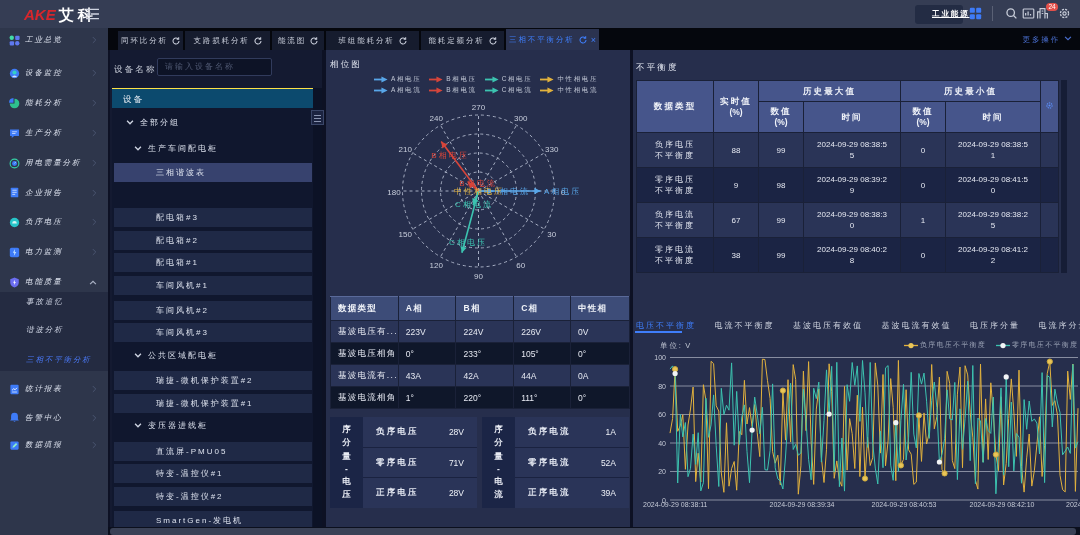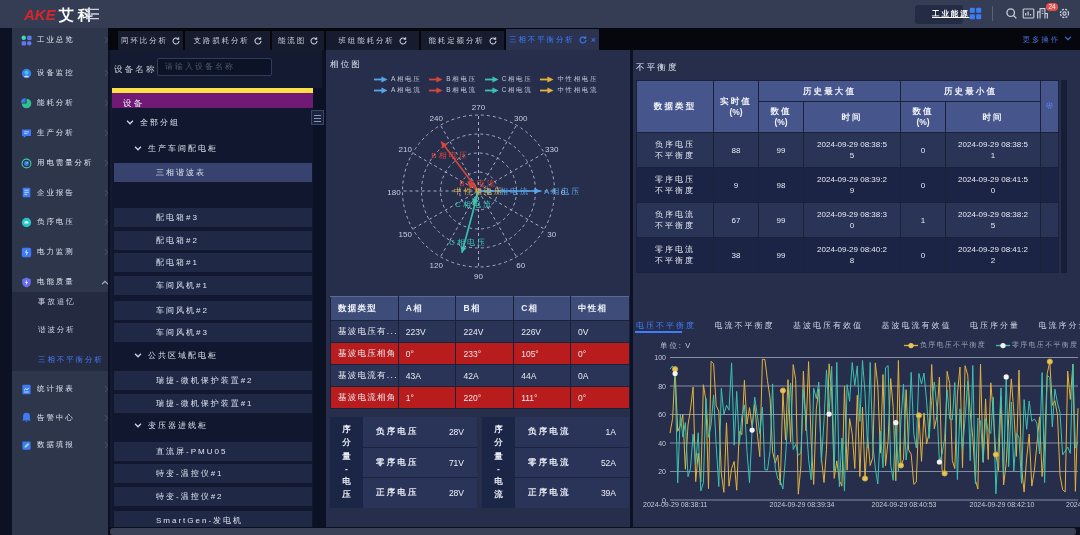--- a/index.html
+++ b/index.html
@@ -4,56 +4,56 @@
 html,body { width:1080px; height:535px; overflow:hidden; background:#0d1124; font-family:"Liberation Sans",sans-serif; }
 .zh { letter-spacing:.25em; }
 #nav { position:absolute; left:0; top:0; width:1080px; height:28px; background:#353d54; }
 #logo { position:absolute; left:24px; top:6px; font-size:15px; font-weight:bold; font-style:italic; color:#d8262c; }
 #logo b { color:#fff; font-style:normal; letter-spacing:4px; margin-left:3px; font-size:15px; }
 #collapse { position:absolute; left:86px; top:8px; }
 #navbtn { position:absolute; left:915px; top:4.5px; width:48px; white-space:nowrap; height:19px; background:#232c44; border-radius:3px; color:#fff; font-size:7.5px; display:flex; align-items:center; padding-left:4px; }
 #navbtn u { letter-spacing:.25em; margin-left:13px;font-weight:bold; }
 .nico { position:absolute; top:7px; }
 #badge { position:absolute; left:1046px; top:2.5px; background:#e3504a; color:#fff; font-size:6.5px; border-radius:5px; padding:0.5px 2.5px; }
-#side { position:absolute; left:12px; top:28px; width:115px; height:507px; background:#2e364b; }
+#side { position:absolute; left:0; top:28px; width:115px; height:507px; background:#2e364b;font-style:italic; }
 .mitem { position:absolute; left:0; width:108px; height:18px; display:flex; align-items:center; padding-left:9px; color:#dde2ee; font-size:7.5px; white-space:nowrap; }
 .mico { margin-right:5px; flex:none; }
 .mchev { position:absolute; right:11px; }
 #submenu { position:absolute; left:0; top:264px; width:108px; height:79px; background:#242b41; }
 .sitem { position:absolute; left:0; width:108px; height:18px; line-height:18px; padding-left:26px; color:#cdd3e2; font-size:7.5px; white-space:nowrap; }
 .sitem.act { color:#4a78f5; }
 #tabbar { position:absolute; left:108px; top:28px; width:972px; height:22px; background:#05070d; display:flex; align-items:flex-end; }
 .tab { height:19px; background:#161c2e; margin-left:2px; color:#c9ceda; font-size:7.5px; display:flex; align-items:center; justify-content:center; white-space:nowrap; }
 .tab:first-child { margin-left:10px; }
 .tab.act { color:#3f7efa; background:#2b3350; height:21px; }
 .tab .tx { margin-left:4px; font-size:9px; color:#3f7efa; }
 #more { position:absolute; right:8px; top:7px; color:#4a6fd0; font-size:7.5px; letter-spacing:.25em; }
 #content { position:absolute; left:108px; top:50px; width:972px; height:485px; background:#0d1124; }
 #devcol { position:absolute; left:2px; top:0; width:212px; height:477px; background:#141a31; }
 #devname { position:absolute; left:4px; top:13.5px; color:#c8cdd8; font-size:8.5px; letter-spacing:.2em; }
 #devinput { position:absolute; left:47px; top:8px; width:115px; height:18px; background:#0d1326; border:1px solid #313b5c; border-radius:2px; color:#4f5872; font-size:8px; line-height:16px; padding-left:7px; white-space:nowrap; overflow:hidden; }
 #tree { position:absolute; left:2px; top:38px; width:210px; height:439px; background:#10172e; }
-#thead { position:absolute; left:0; top:0; width:201px; height:20px; background:#701a75; color:#eef1f7; font-size:8.5px; line-height:20px; padding-left:11px; border-top:5px solid #fde047; }
+#thead { position:absolute; left:0; top:0; width:201px; height:20px; background:#0c4a6e; color:#eef1f7; font-size:8.5px; line-height:20px; padding-left:11px; border-top:1px solid #fde047; }
 .trow { position:absolute; left:2px; width:198px; height:19px; display:flex; align-items:center; font-size:8px; color:#dde2ee; white-space:nowrap; }
 .trow.leaf { background:#1f2946; padding-left:42px; }
 .trow.sel { background:#37426e; }
 #tscroll { position:absolute; left:201px; top:0; width:9px; height:439px; background:#0c1226; }
 #thandle { position:absolute; left:199px; top:22px; width:13px; height:15px; background:#1b2340; border:1px solid #3a4668; }
 #thandle:before { content:""; display:block; margin:4px 2px 0; height:1px; background:#8a94b0; box-shadow:0 3px #8a94b0,0 6px #8a94b0; }
 #midcol { position:absolute; left:218px; top:0; width:304px; height:477px; background:#262e4c; }
 #rightcol { position:absolute; left:525px; top:0; width:447px; height:477px; background:#262e4c; }
 .ptitle { position:absolute; font-size:8.5px; color:#e2e6f0; letter-spacing:.25em; }
 .lgrow { position:absolute; left:8px; width:304px; text-align:center; font-size:6.5px; color:#c2c8d6; white-space:nowrap; }
 .lgi { display:inline-flex; align-items:center; margin:0 4px; }
 .mt { position:absolute; left:4px; top:246px; border-collapse:collapse; table-layout:fixed; }
 .mt td { border:1px solid #1a2138; font-size:8.5px; color:#e6e9f2; padding-left:7px; height:22px; white-space:nowrap; overflow:hidden; }
 .mt td .zh { letter-spacing:.15em; }
 .mt tr.h td { background:#3d4c78; color:#f0f3f9; height:24px; border-top:1px solid #5a6a9a; font-weight:bold; }
 .mt tr.o td { background:#2a3457; }
-.mt tr.e td { background:#b91c1c; }
+.mt tr.e td { background:#0f172a; }
 .seq { position:absolute; top:367px; width:147px; height:91px; display:flex; }
 .slab { width:33px; background:#1b2546; color:#e8ebf3; font-size:8.5px; font-weight:bold; display:flex; flex-direction:column; align-items:center; justify-content:center; gap:1.5px; }
 .sbody { flex:1; background:#2a3458; display:flex; flex-direction:column; }
 .srow { flex:1; display:flex; align-items:center; justify-content:space-between; padding:0 13px; border-top:1px solid #1a2240; }
 .srow:first-child { border-top:none; }
 .sl { font-size:8.5px; font-weight:bold; color:#e2e6f0; }
 .sv { font-size:8.5px; font-weight:normal; color:#eef1f7; }
 .rt { position:absolute; left:3px; top:30px; border-collapse:collapse; table-layout:fixed; }
 .rt td { border:1px solid #1a2138; font-size:8px; color:#e6e9f2; text-align:center; vertical-align:middle; line-height:11px; overflow:hidden; white-space:nowrap; }
 .rt tr.h1 td, .rt tr.h2 td { background:#46558b; color:#f0f3f9; font-weight:bold; font-size:8.5px; }

